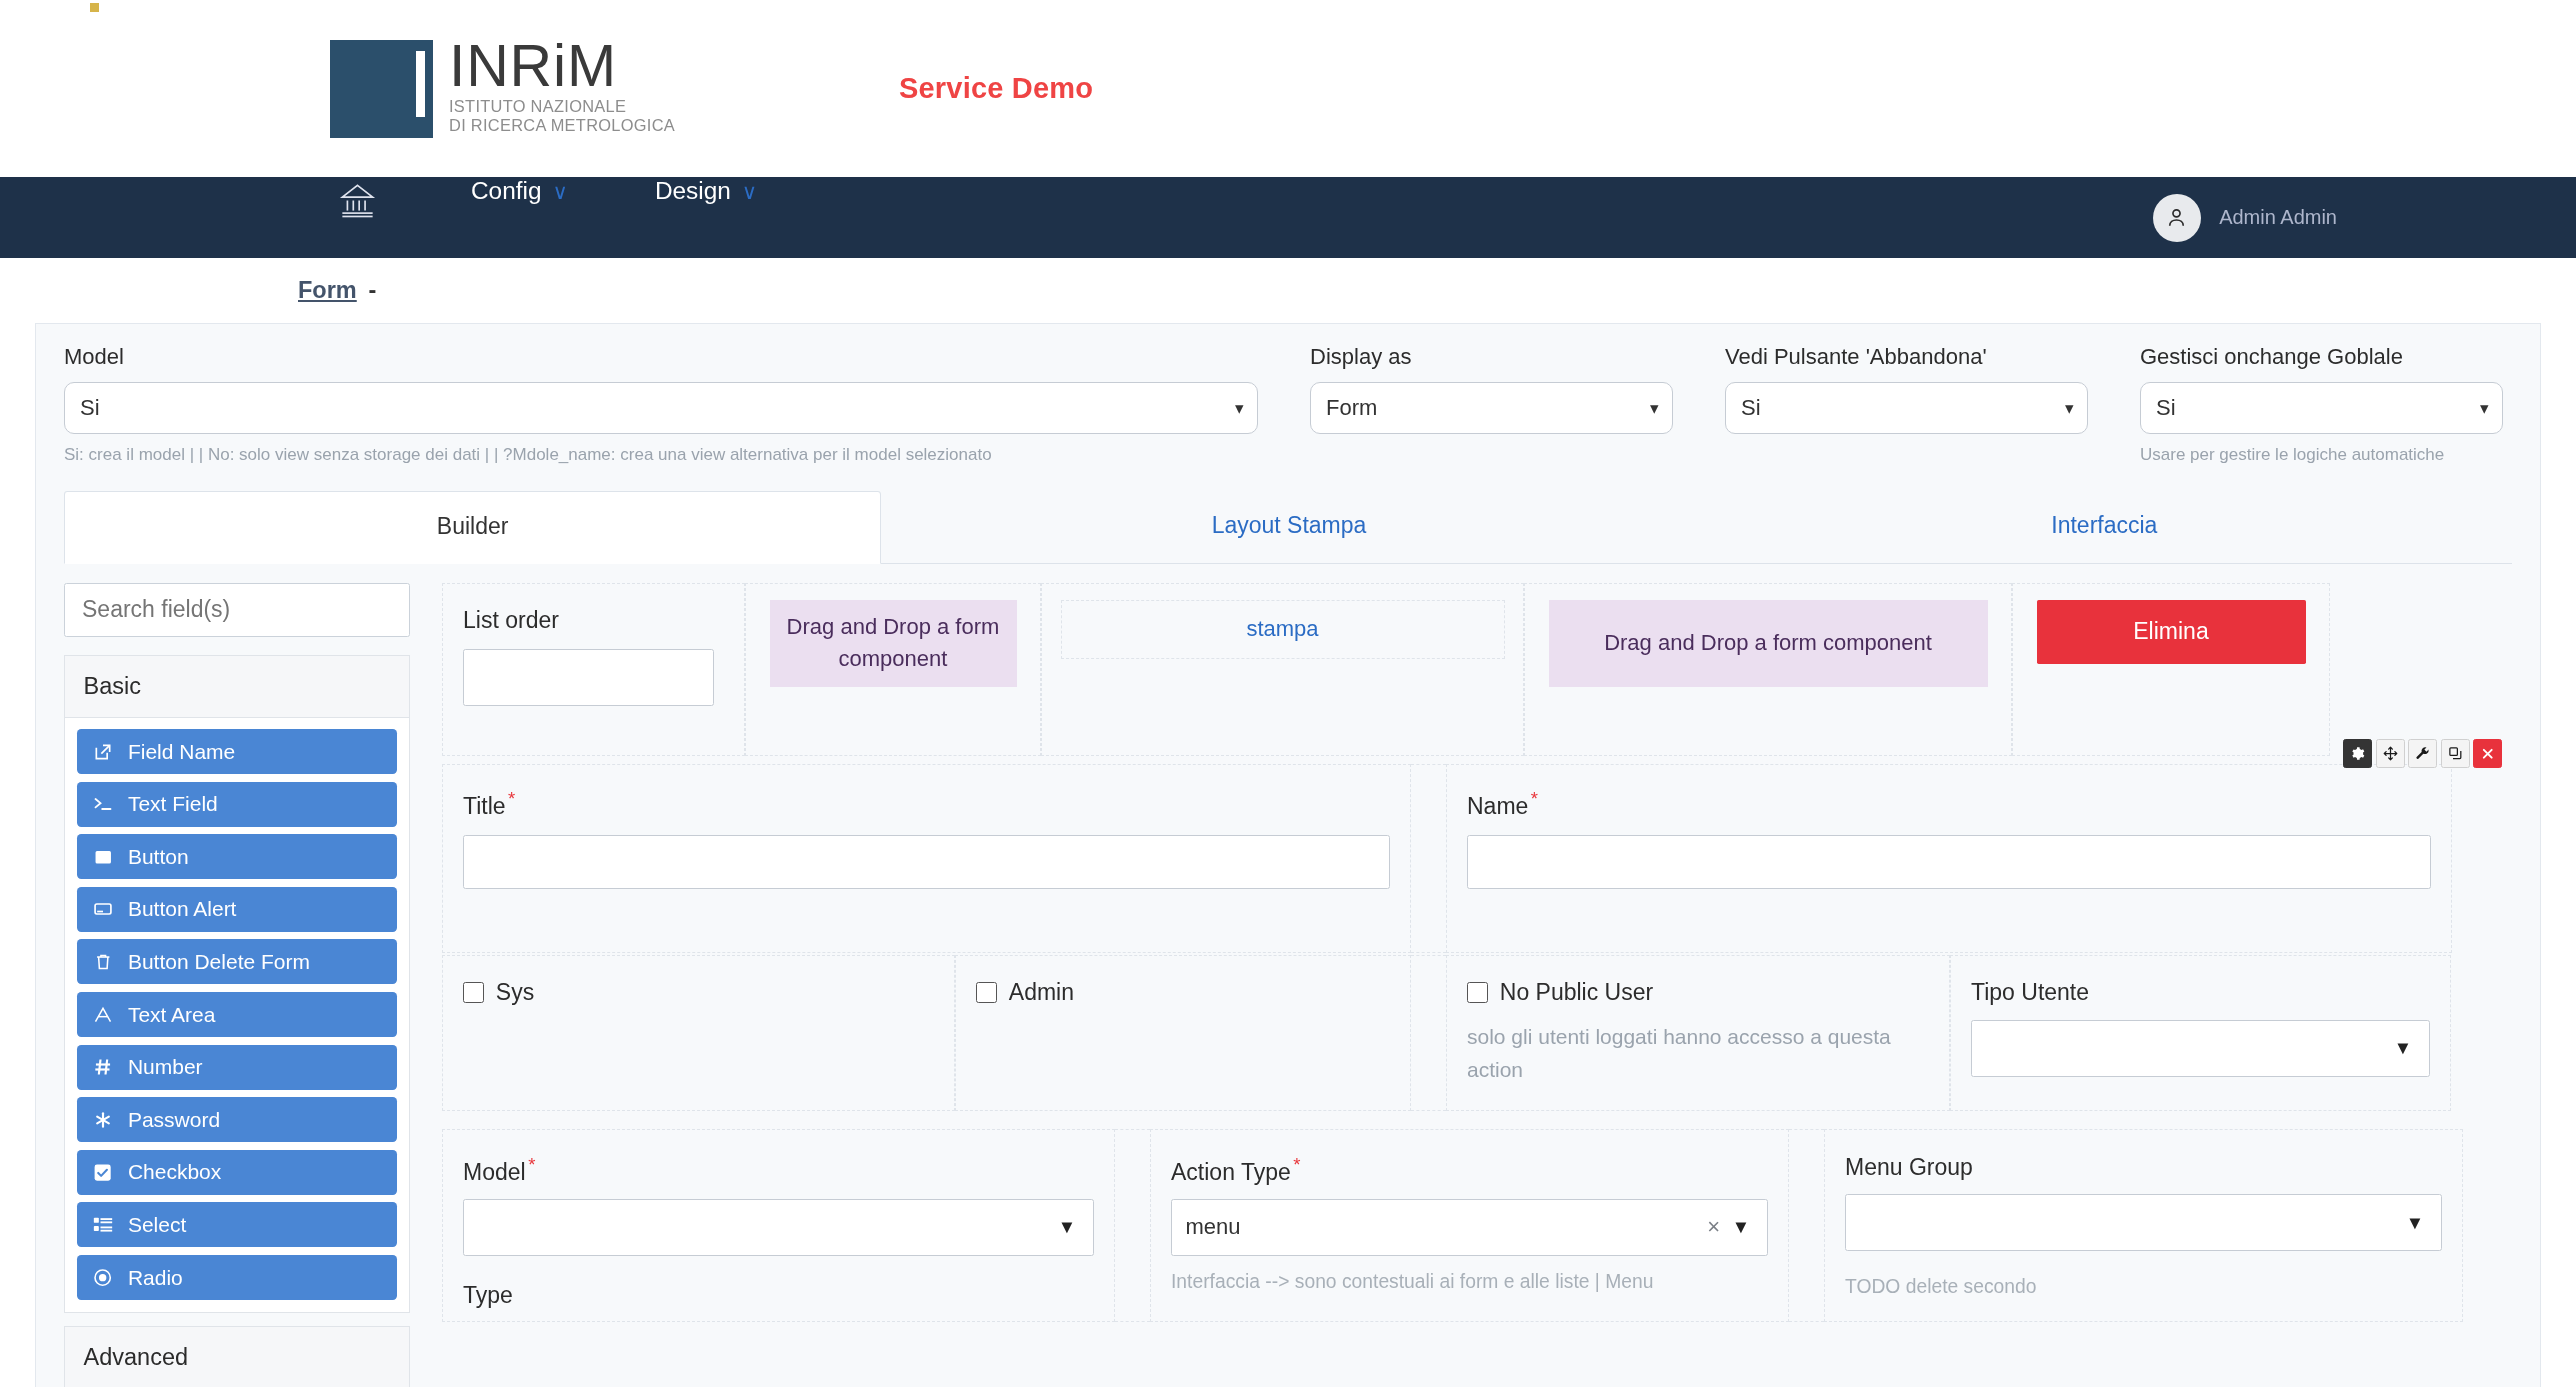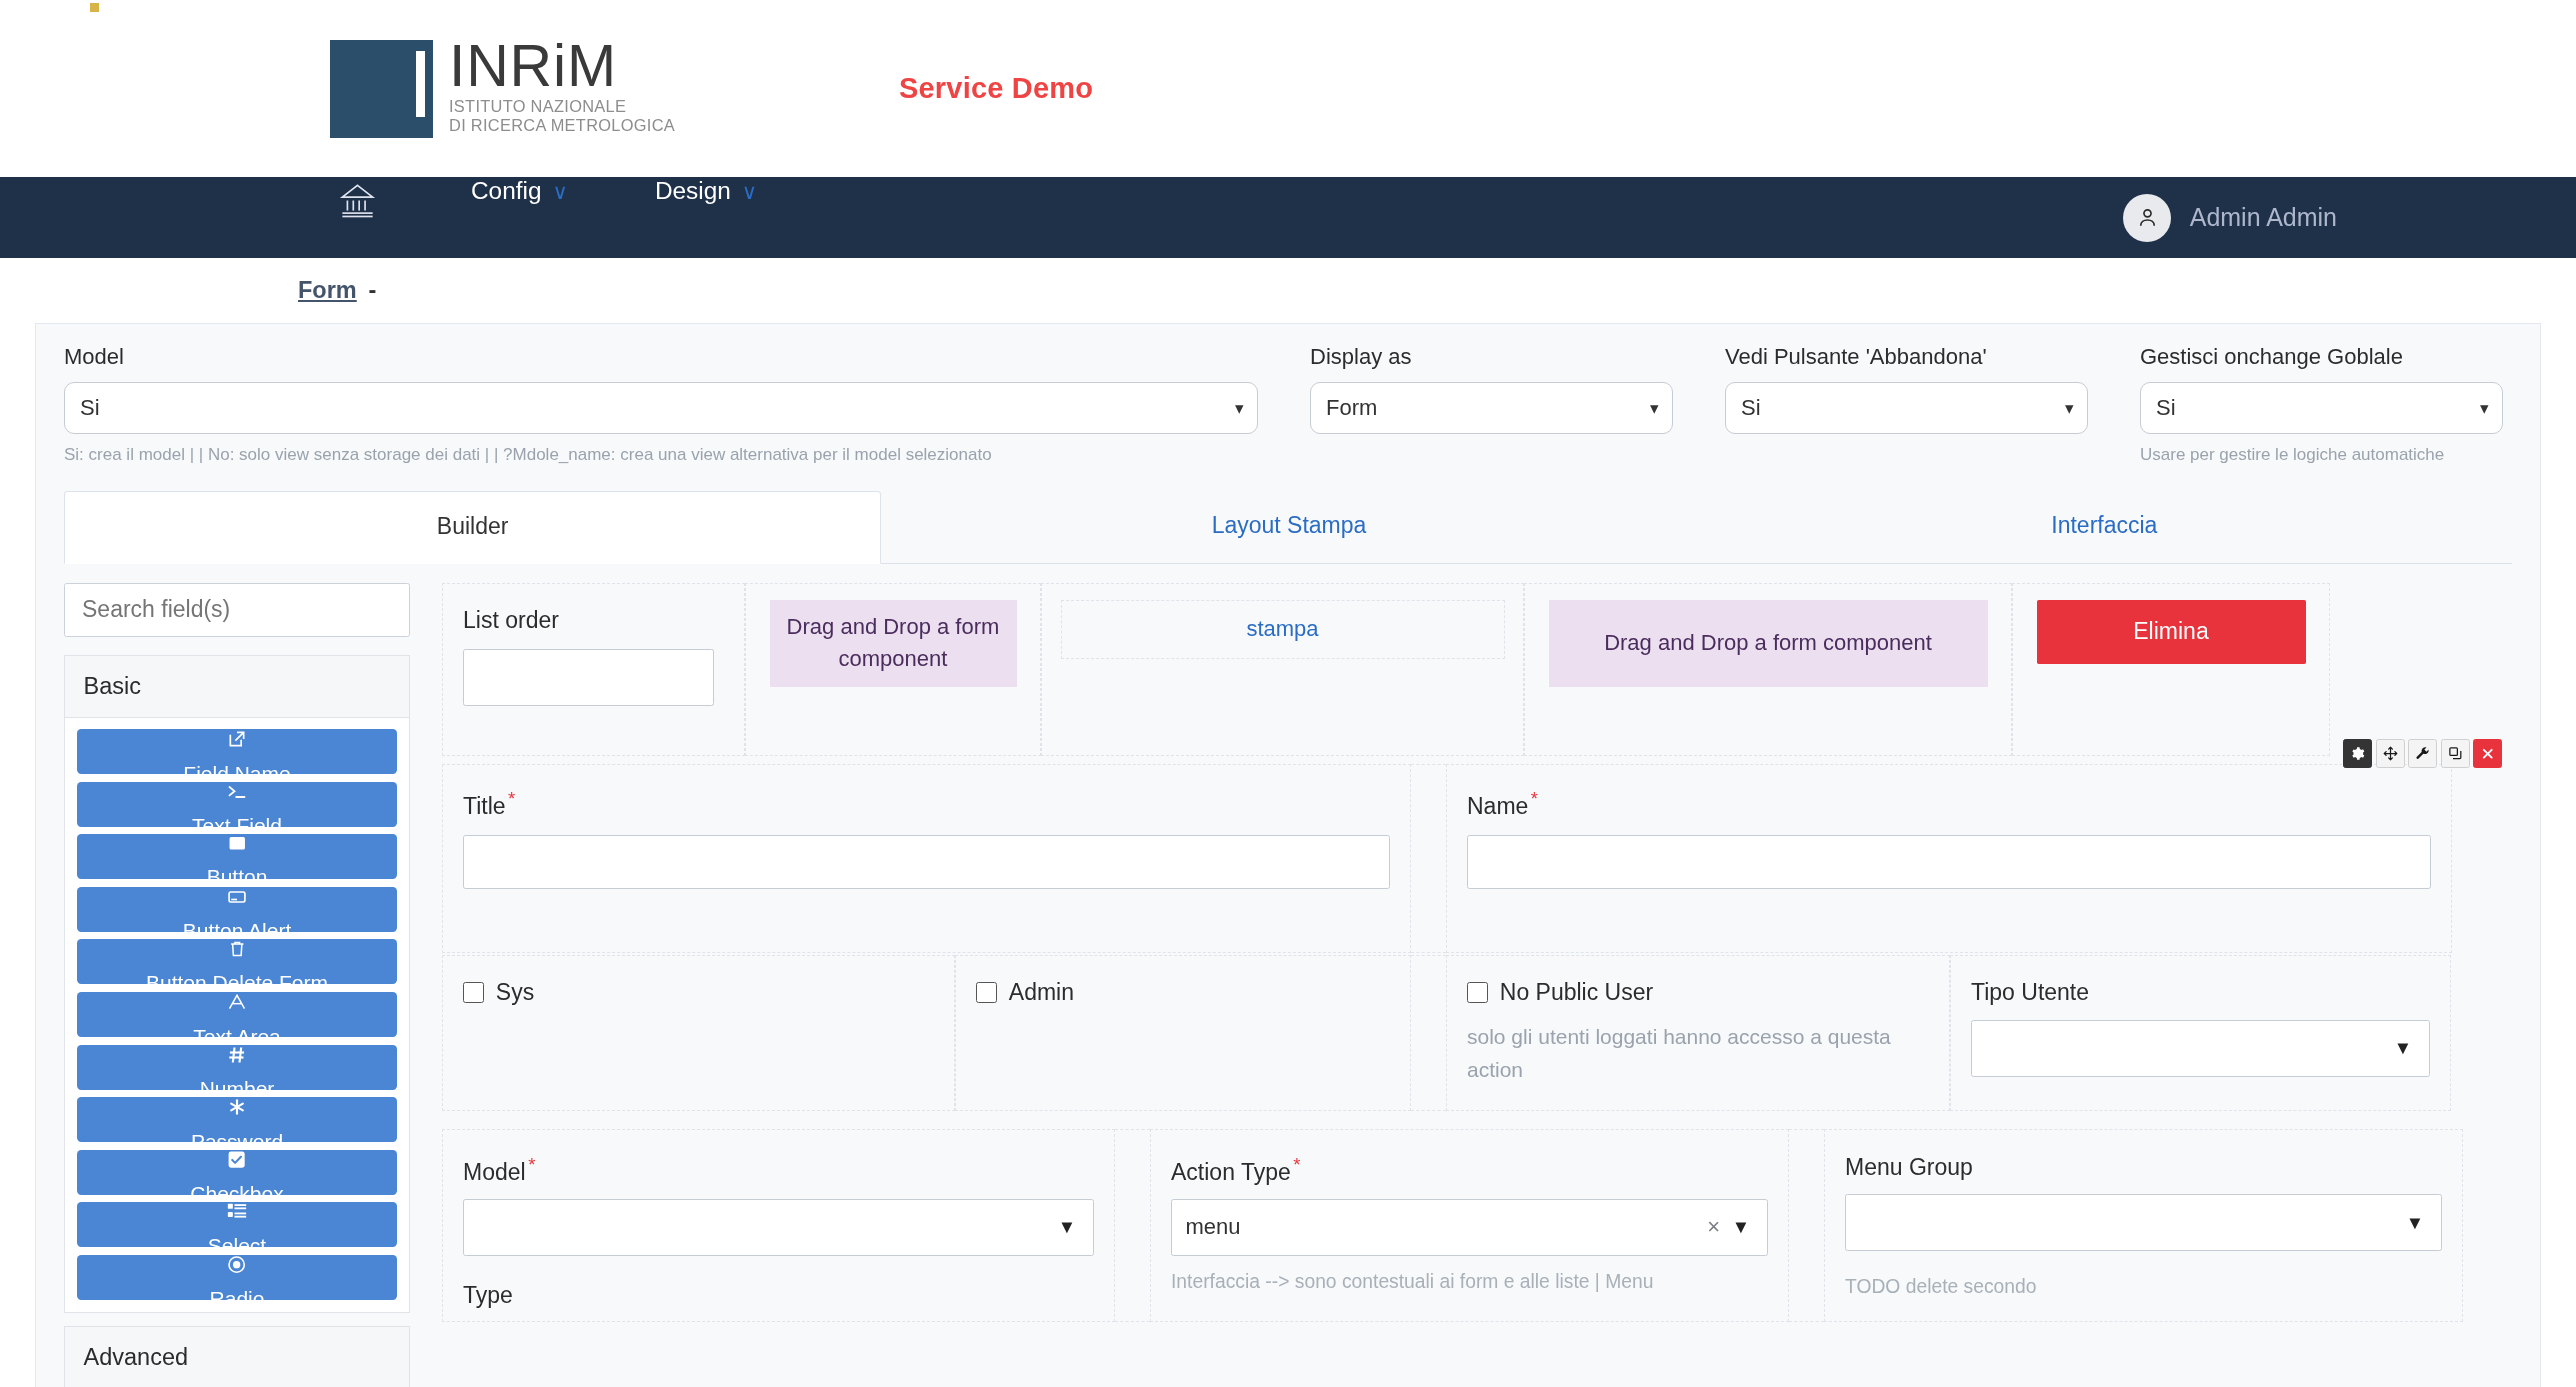--- a/index.html
+++ b/index.html
@@ -65,21 +65,21 @@
   .nav-item:first-of-type { margin-left: 92px; }
   .caret { color: #2b6cc4; font-size: 21px; line-height: 1; }
   .nav-user {
     position: absolute; right: 239px; top: 50%; transform: translateY(-50%);
     display: flex; align-items: center; gap: 18.5px;
   }
   .avatar {
     width: 48px; height: 48px; border-radius: 50%;
     background: #e8eaed; display: flex; align-items: center; justify-content: center;
   }
-  .user-name { color: #aeb6cc; font-size: 25px; }
+  .user-name { color: #aeb6cc; font-size: 20px; }
 
   
   .breadcrumb-bar {
     height: 65px; background: #ffffff;
     display: flex; align-items: center; padding-left: 298px; gap: 11.8px;
   }
   .crumb-link {
     color: #44546b; font-size: 23.5px; text-decoration: underline;
     font-weight: 600; cursor: pointer;
   }
@@ -142,21 +142,21 @@
   }
   .grp { margin-top: 18.5px; border: 0.8px solid #e0e4e9; background: #fff; }
   .grp-head {
     background: #f6f7f9; padding: 17px 18.5px; font-size: 23.5px;
     color: #2b2b2b; border-bottom: 0.8px solid #e0e4e9; font-weight: 400;
   }
   .grp-body { padding: 11px 11.8px 11.8px 11.8px; display: flex; flex-direction: column; gap: 7.6px; }
   .comp {
     background: #4a86d4; color: #fff; border-radius: 4.2px;
     height: 45px; display: flex; align-items: center;
-    padding: 0 13.5px; gap: 12.6px; font-size: 21px; cursor: grab; flex-direction: column;
+    padding: 0 13.5px; gap: 12.6px; font-size: 21px; cursor: grab;
   }
   .comp .ci { width: 25px; display: flex; justify-content: center; align-items: center; }
 
   
   .canvas { flex: 1; min-width: 0; }
   .dashrow { display: flex; gap: 0; }
   .cell {
     border: 1.7px dashed #dfe4ea; padding: 17px;
     background: transparent; position: relative;
   }

